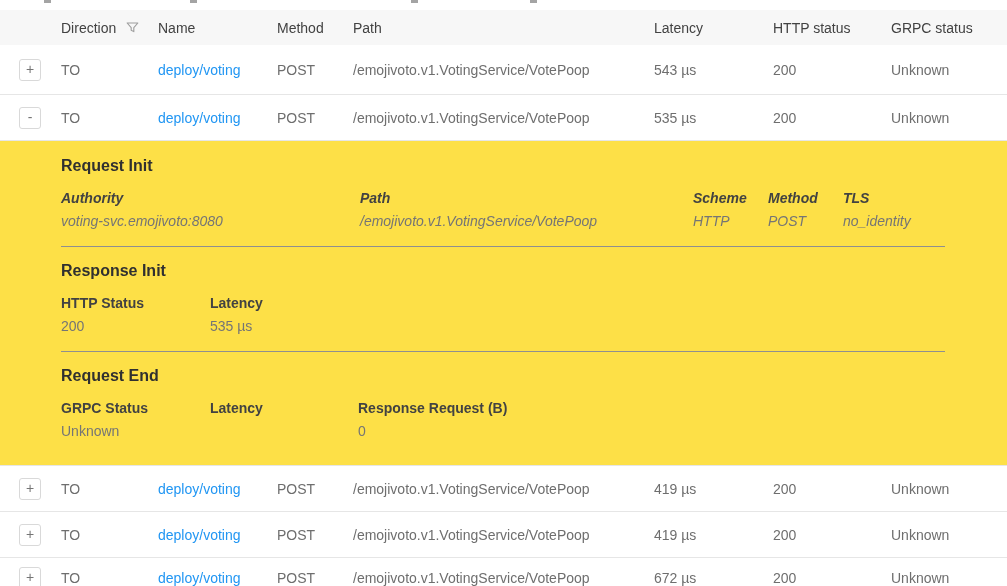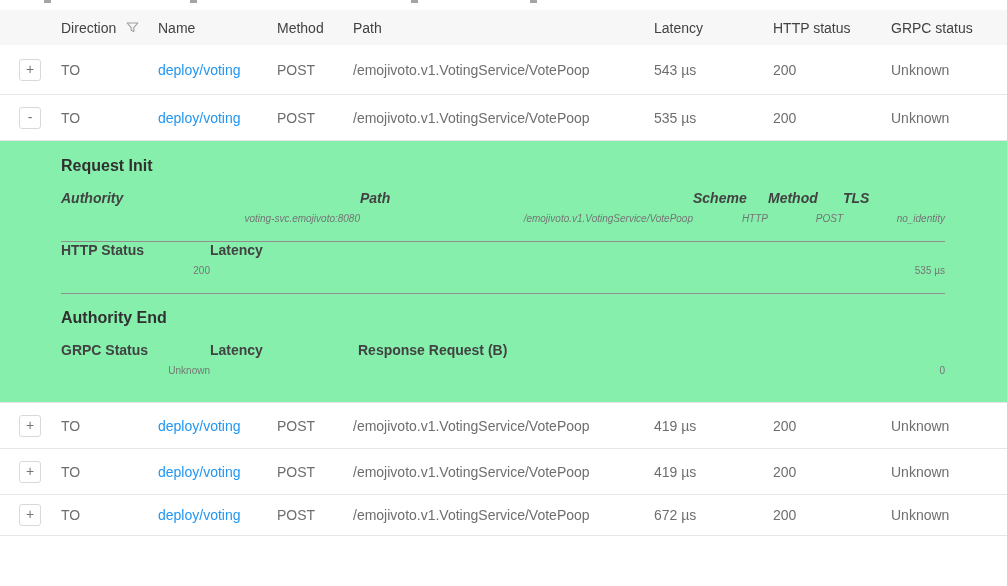--- a/index.html
+++ b/index.html
@@ -58,37 +58,37 @@
     background: #ffffff; color: #757575;
     font-size: 14px; line-height: 1;
     display: flex; align-items: center; justify-content: center;
     cursor: pointer; font-family: "Liberation Sans", sans-serif;
     padding-bottom: 2px;
   }
   .link { color: #2196f3; text-decoration: none; cursor: pointer; text-align: right; }
 
   
   .detail-panel {
-    background: #86efac;
+    background: #fde047;
     border-bottom: 1px solid #e6e6e6;
     padding: 13px 62px 26px 61px;
   }
   .section-title {
     font-size: 16px;
     font-weight: 700;
     color: #303030;
     margin: 15px 0 15px 0;
   }
   .section-title.first { margin-top: 3px; }
   .fields { display: grid; }
   .fields-request  { grid-template-columns: 299px 333px 75px 75px 1fr; font-style: italic; }
   .fields-resp-init { grid-template-columns: 149px 1fr; }
   .fields-resp-end  { grid-template-columns: 149px 148px 1fr; }
   .flabel { font-size: 14px; font-weight: 700; color: #424242; margin-bottom: 7px; white-space: nowrap; }
-  .fvalue { font-size: 10px; color: #757575; white-space: nowrap; text-align: right; }
+  .fvalue { font-size: 14px; color: #757575; white-space: nowrap; }
   .section-hr { border: none; border-top: 1px solid #8f8f8f; margin: 17px 0 0 0; }
 </style>
 </head>
 <body>
 
 <div class="screen">
 
   <div class="top-strip">
     <span class="frag" style="left:44px"></span>
     <span class="frag" style="left:190px"></span>
@@ -160,33 +160,34 @@
         <div class="flabel">Method</div>
         <div class="fvalue">POST</div>
       </div>
       <div>
         <div class="flabel">TLS</div>
         <div class="fvalue">no_identity</div>
       </div>
     </div>
     <hr class="section-hr">
 
+    <div class="section-title">Response Init</div>
     <div class="fields fields-resp-init">
       <div>
         <div class="flabel">HTTP Status</div>
         <div class="fvalue">200</div>
       </div>
       <div>
         <div class="flabel">Latency</div>
         <div class="fvalue">535 µs</div>
       </div>
     </div>
     <hr class="section-hr">
 
-    <div class="section-title">Authority End</div>
+    <div class="section-title">Request End</div>
     <div class="fields fields-resp-end">
       <div>
         <div class="flabel">GRPC Status</div>
         <div class="fvalue">Unknown</div>
       </div>
       <div>
         <div class="flabel">Latency</div>
       </div>
       <div>
         <div class="flabel">Response Request (B)</div>

